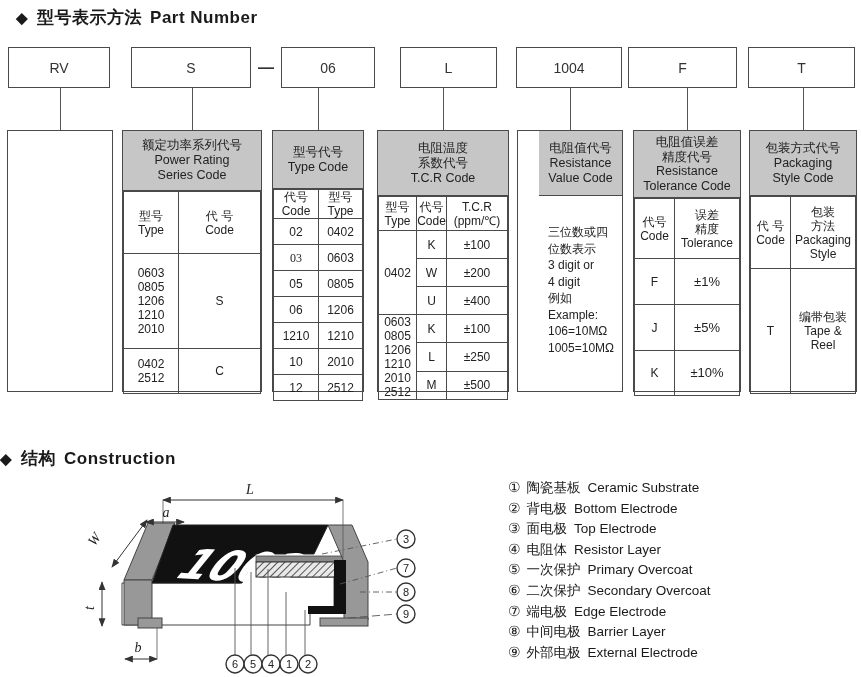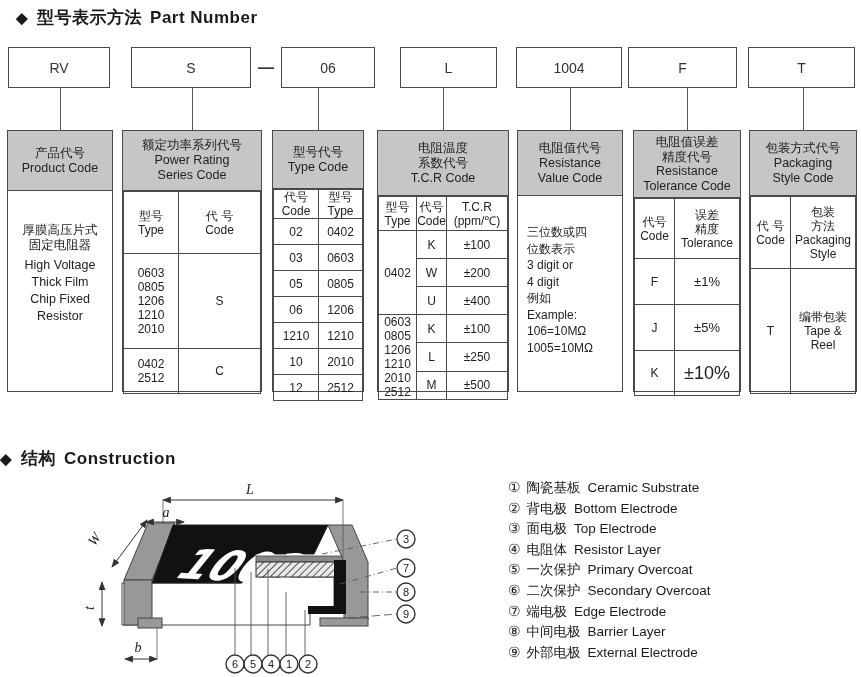--- a/index.html
+++ b/index.html
@@ -74,32 +74,20 @@
 
 <div class="vline" style="left:60px;"></div>
 <div class="vline" style="left:192px;"></div>
 <div class="vline" style="left:318px;"></div>
 <div class="vline" style="left:443px;"></div>
 <div class="vline" style="left:570px;"></div>
 <div class="vline" style="left:687px;"></div>
 <div class="vline" style="left:803px;"></div>
 
 <div class="col" style="left:7px;width:106px;">
-  <div class="col-header" style="height:60px;">
-    <div>产品代号</div>
-    <div>Product Code</div>
-  </div>
-  <div class="c1-body">
-    <div style="line-height:15px;">厚膜高压片式</div>
-    <div style="line-height:15px;margin-bottom:4px;">固定电阻器</div>
-    <div>High Voltage</div>
-    <div>Thick Film</div>
-    <div>Chip Fixed</div>
-    <div>Resistor</div>
-  </div>
 </div>
 
 <div class="col" style="left:122px;width:140px;">
   <div class="col-header" style="height:60px;">
     <div>额定功率系列代号</div>
     <div>Power Rating</div>
     <div>Series Code</div>
   </div>
   <table class="grid">
     <colgroup>
@@ -157,21 +145,21 @@
       <td class="small">
         <div>型号</div>
         <div>Type</div>
       </td>
     </tr>
     <tr>
           <td style="height:25px;">02</td>
           <td>0402</td>
         </tr>
     <tr>
-          <td style="height:25px;">03</td>
+          <td style="height:25px;font-family:Liberation Serif, serif;">03</td>
           <td>0603</td>
         </tr>
     <tr>
           <td style="height:25px;">05</td>
           <td>0805</td>
         </tr>
     <tr>
           <td style="height:25px;">06</td>
           <td>1206</td>
         </tr>
@@ -248,21 +236,21 @@
       <td>±250</td>
     </tr>
     <tr>
       <td style="height:27px;">M</td>
       <td>±500</td>
     </tr>
   </tbody>
     </table>
 </div>
 
-<div class="col" style="left:517px;width:106px;">
+<div class="col" style="left:517px;width:106px;padding-left:21px;">
   <div class="col-header" style="height:65px;">
     <div>电阻值代号</div>
     <div>Resistance</div>
     <div>Value Code</div>
   </div>
   <div class="c5-body">
     <div>三位数或四</div>
     <div>位数表示</div>
     <div>3 digit or</div>
     <div>4 digit</div>
@@ -300,21 +288,21 @@
     <tr>
           <td style="height:45px;">F</td>
           <td style="font-size:13px;">±1%</td>
         </tr>
     <tr>
           <td style="height:45px;">J</td>
           <td style="font-size:13px;">±5%</td>
         </tr>
     <tr>
           <td style="height:44px;">K</td>
-          <td style="font-size:18px;margin-top:27px;">±10%</td>
+          <td style="font-size:13px;margin-top:27px;">±10%</td>
         </tr>
   </tbody>
     </table>
 </div>
 
 <div class="col" style="left:749px;width:108px;">
   <div class="col-header" style="height:65px;">
     <div>包装方式代号</div>
     <div>Packaging</div>
     <div>Style Code</div>

